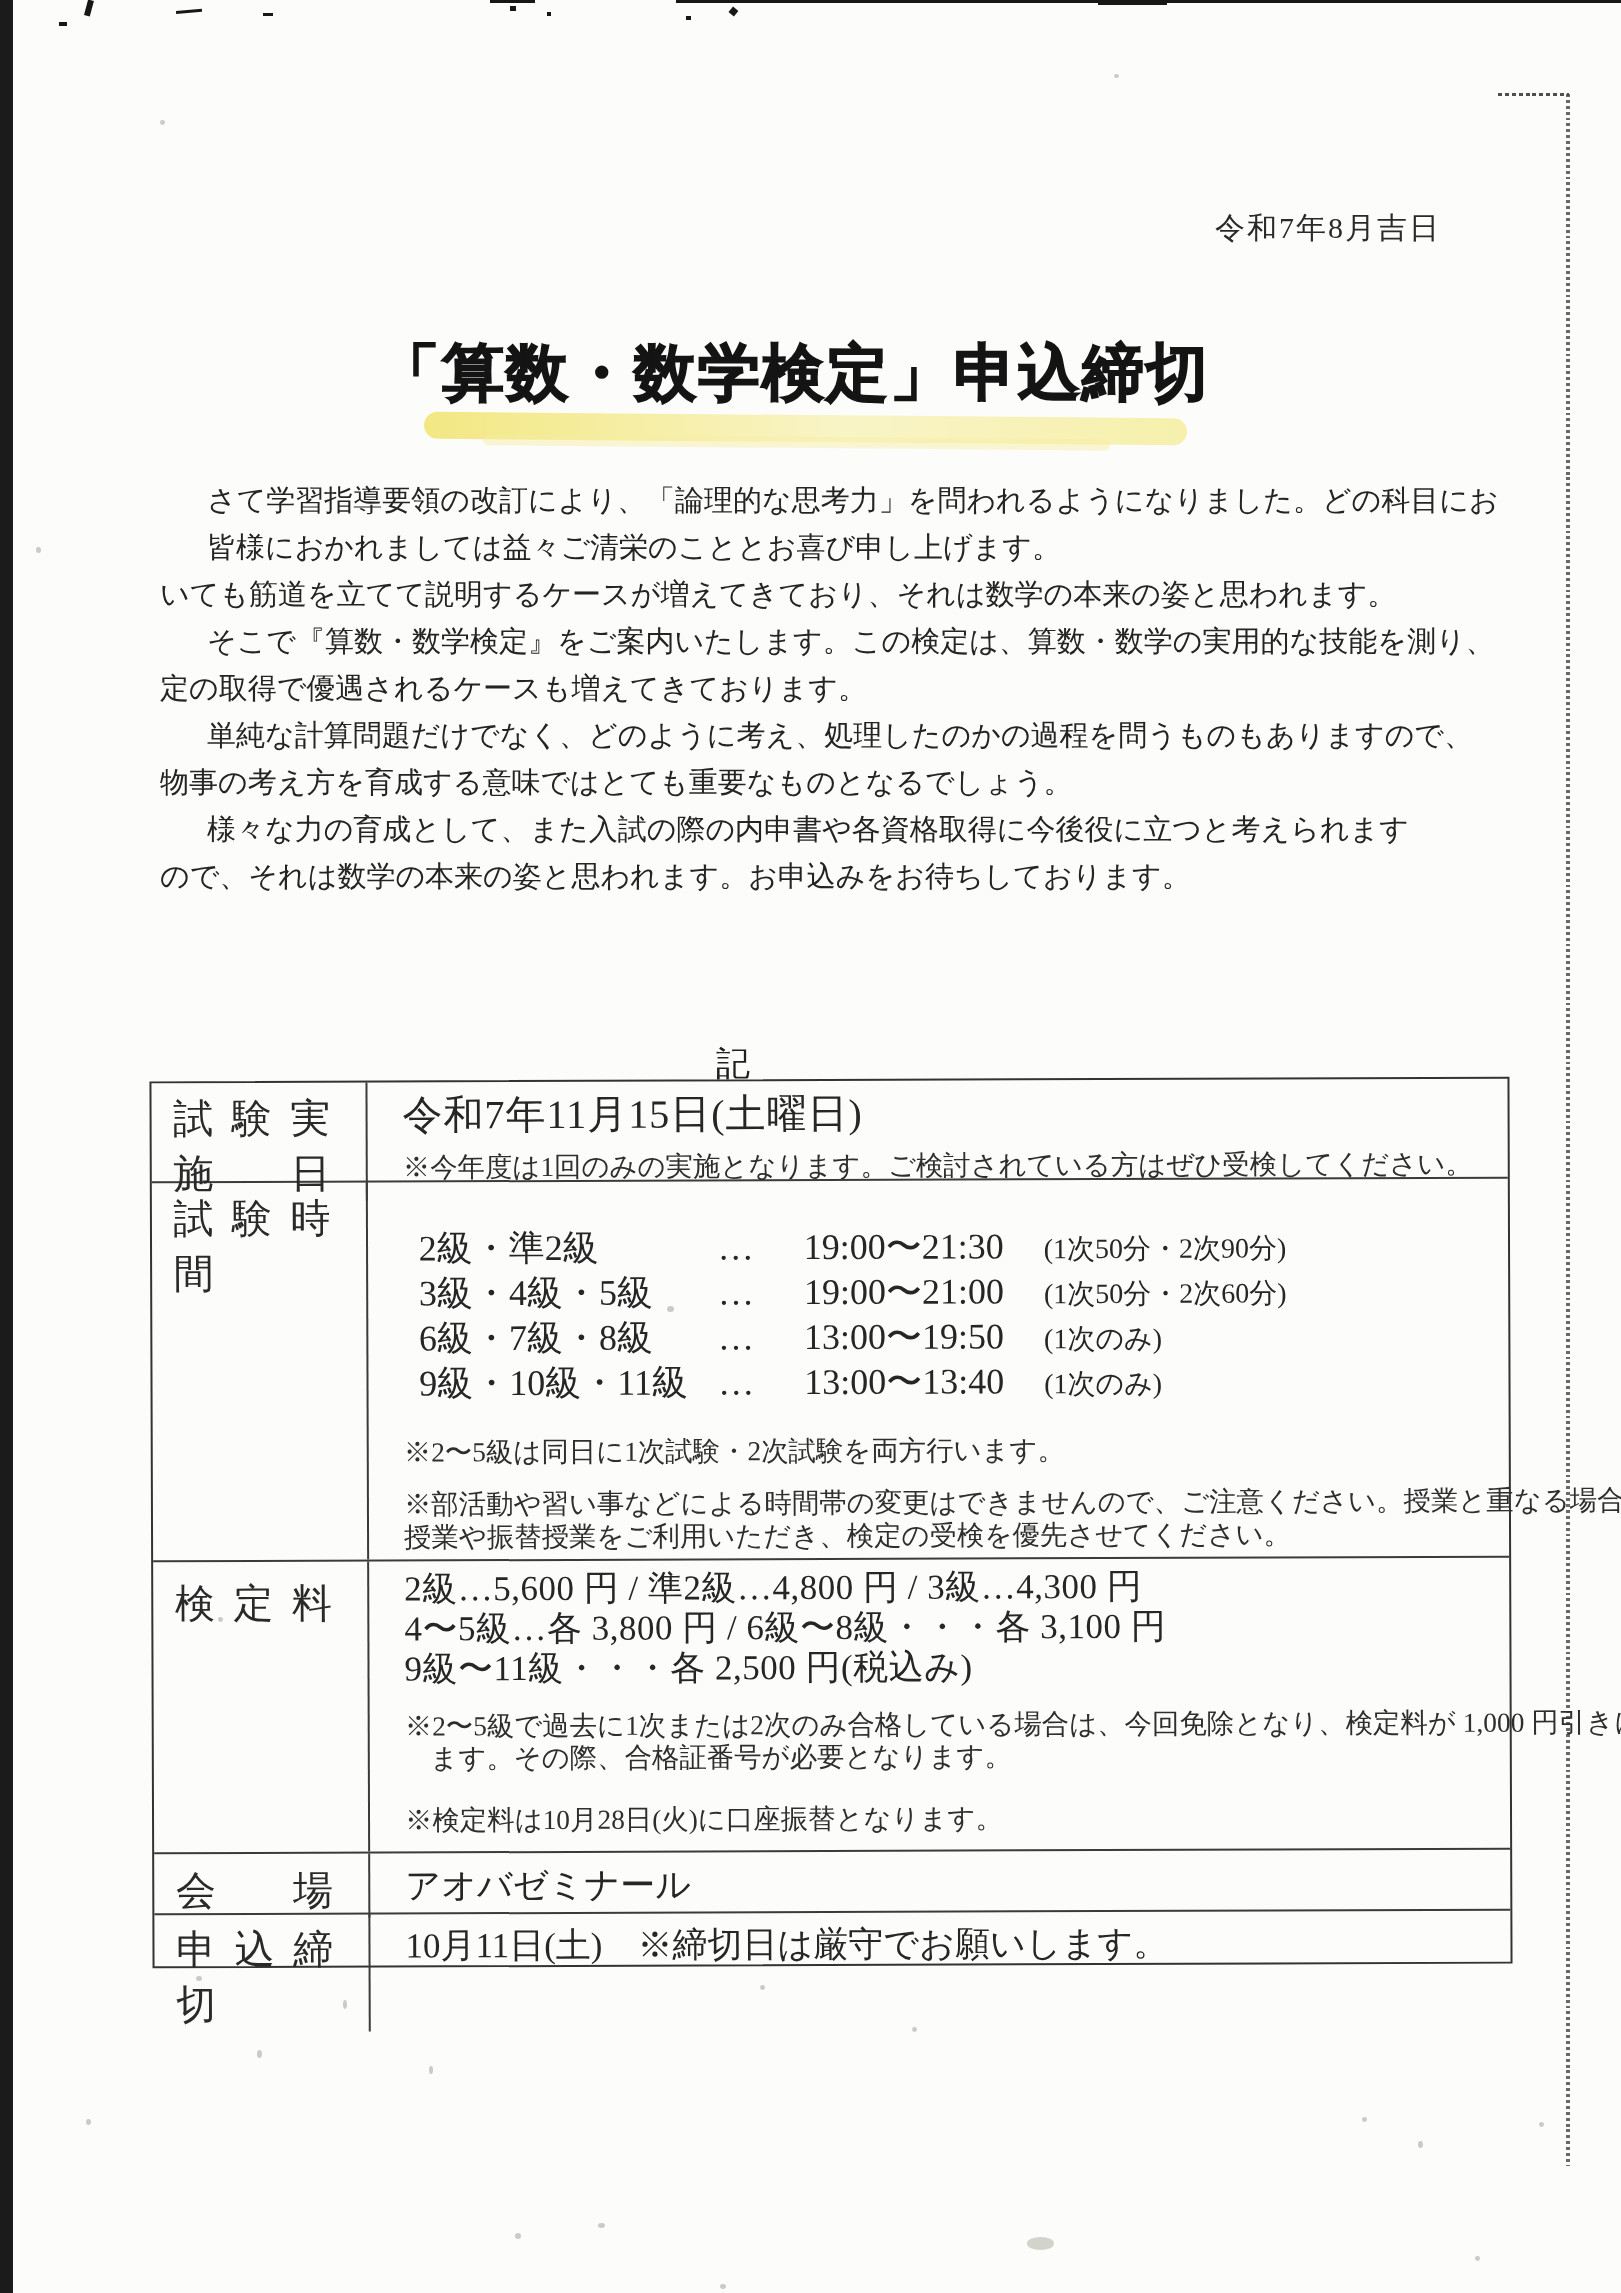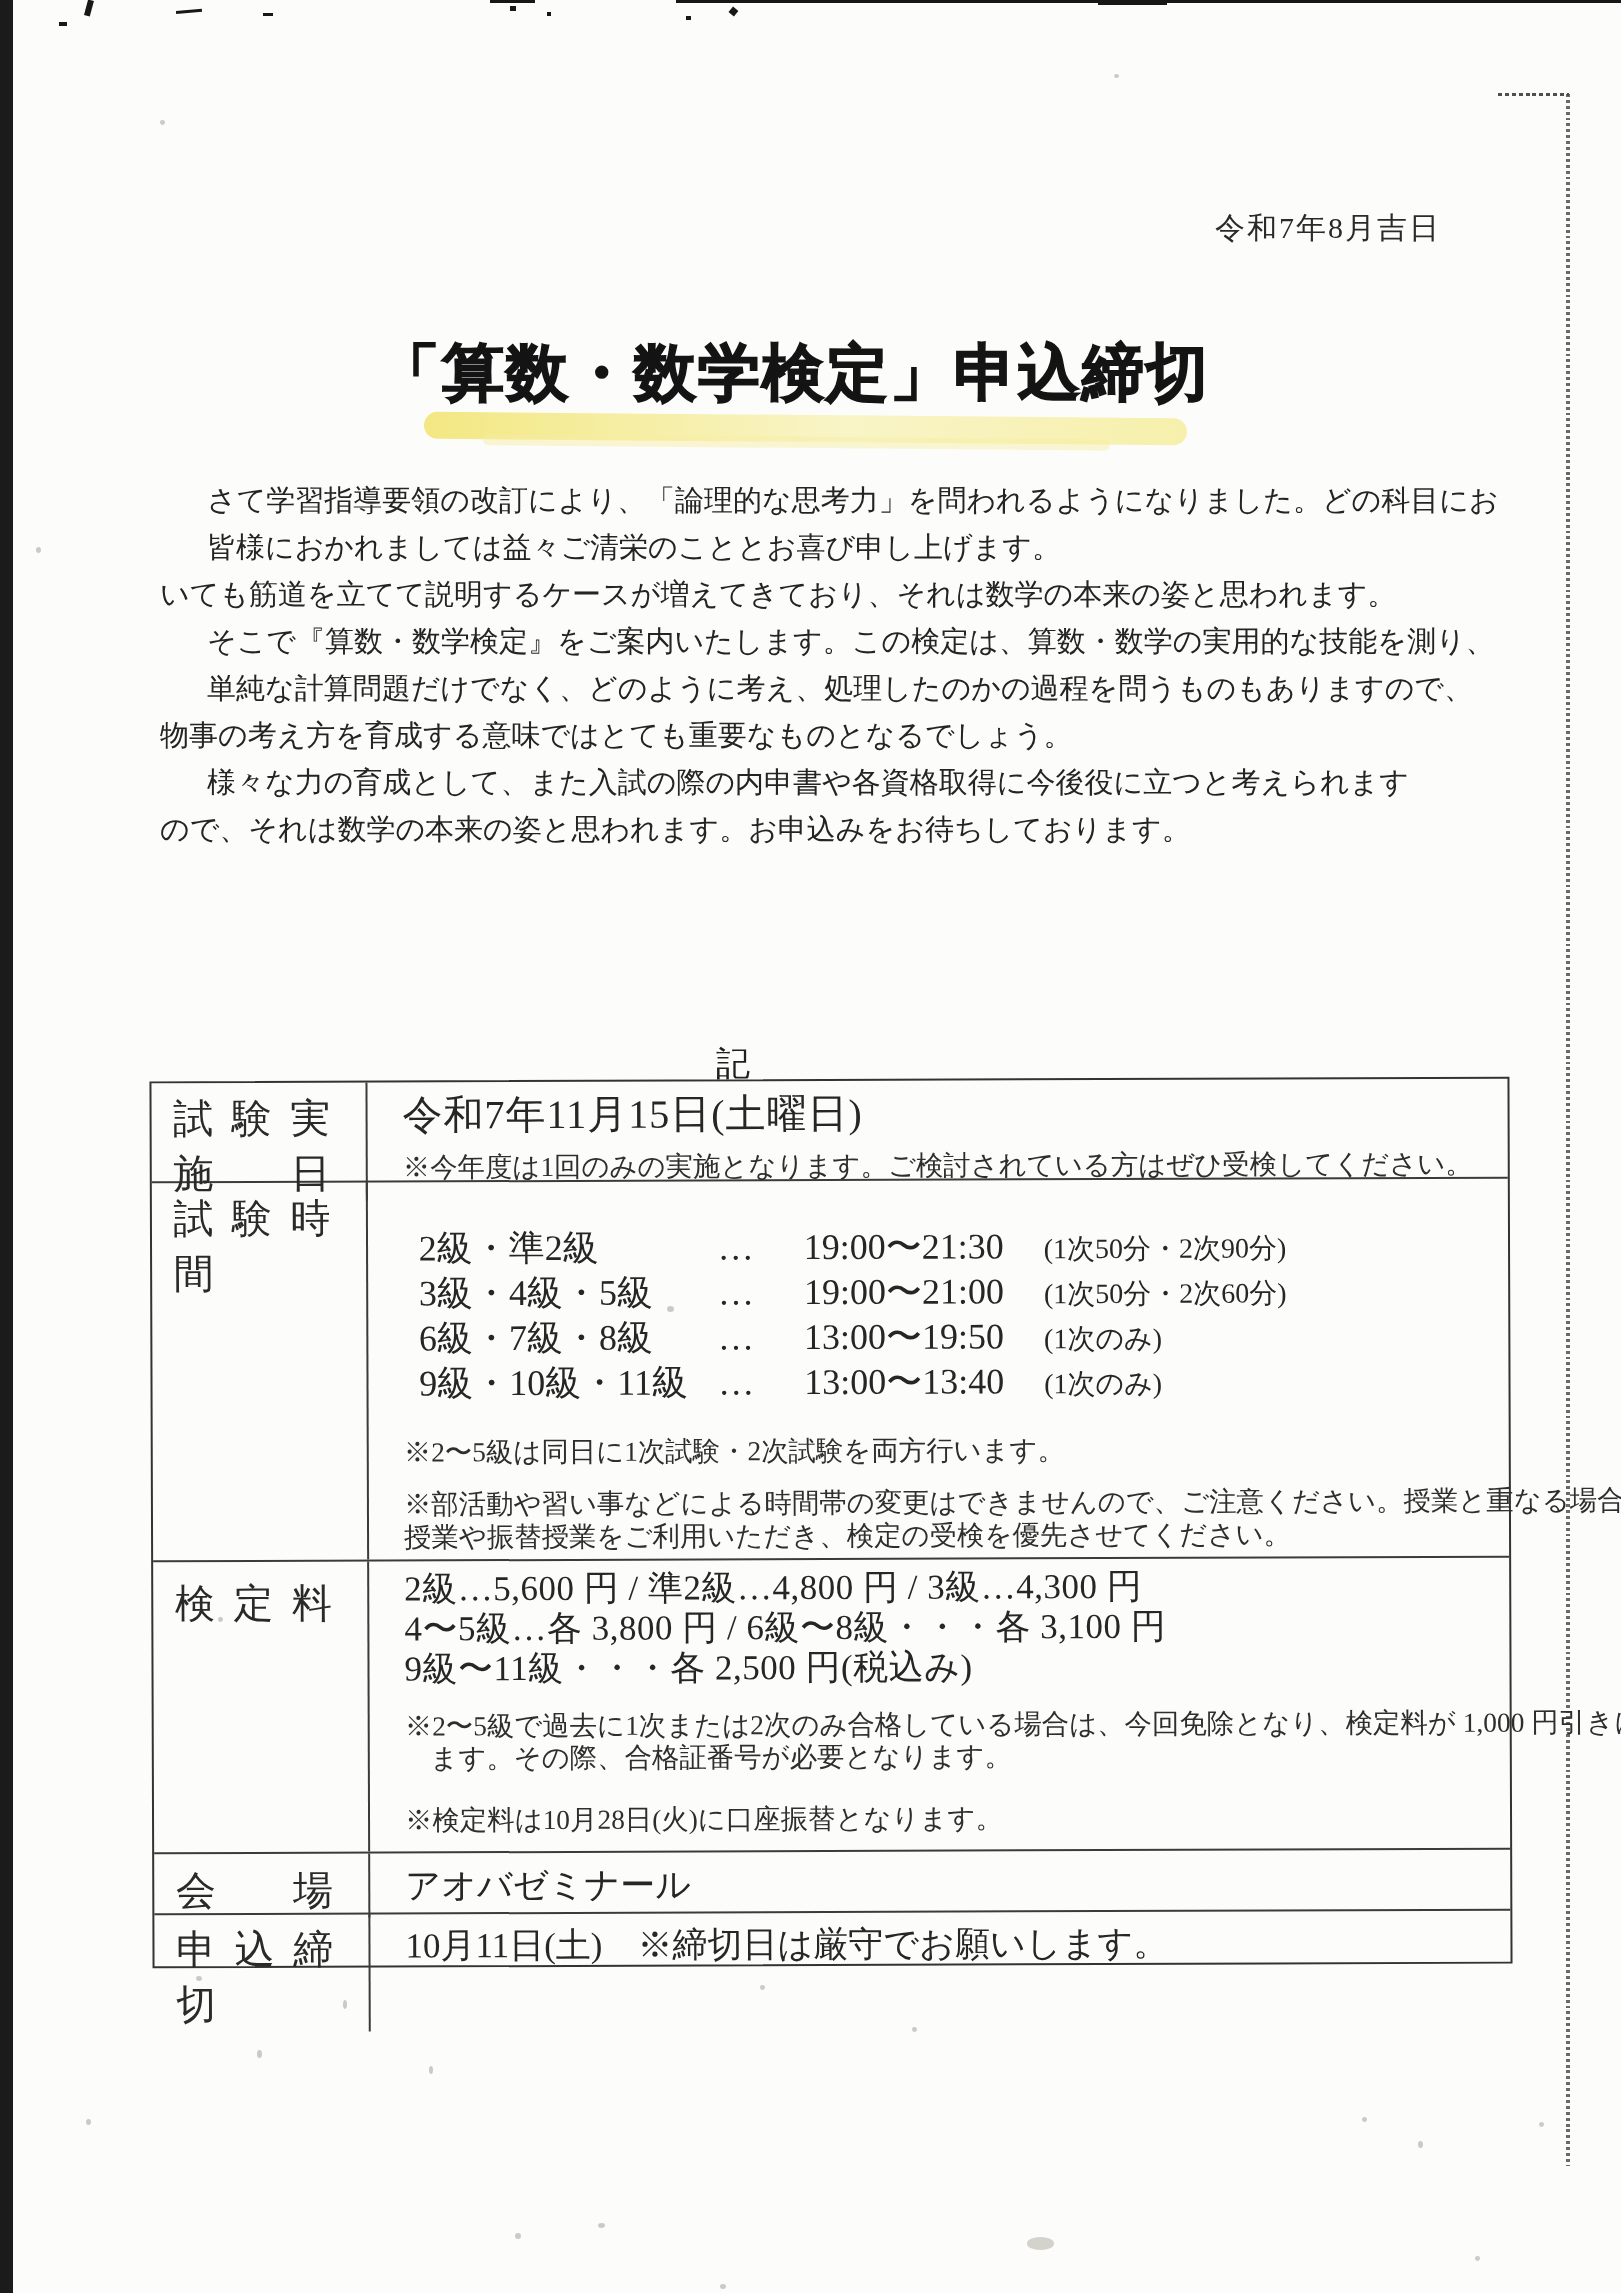--- a/index.html
+++ b/index.html
@@ -132,20 +132,21 @@
   <div class="doc-date">令和7年8月吉日</div>
 
   <div class="title-highlight"></div>
   <h1 class="doc-title">「算数・数学検定」申込締切</h1>
 
   <div class="body-block">
     <p class="ind">さて学習指導要領の改訂により、「論理的な思考力」を問われるようになりました。どの科目にお</p>
     <p class="ind">皆様におかれましては益々ご清栄のこととお喜び申し上げます。</p>
     <p>いても筋道を立てて説明するケースが増えてきており、それは数学の本来の姿と思われます。</p>
     <p class="ind">そこで『算数・数学検定』をご案内いたします。この検定は、算数・数学の実用的な技能を測り、</p>
+    <p>定の取得で優遇されるケースも増えてきております。</p>
     <p class="ind">単純な計算問題だけでなく、どのように考え、処理したのかの過程を問うものもありますので、</p>
     <p>物事の考え方を育成する意味ではとても重要なものとなるでしょう。</p>
     <p class="ind">様々な力の育成として、また入試の際の内申書や各資格取得に今後役に立つと考えられます</p>
     <p>ので、それは数学の本来の姿と思われます。お申込みをお待ちしております。</p>
   </div>
 
   <div class="record-marker">記</div>
 
   <div class="info-table">
 

